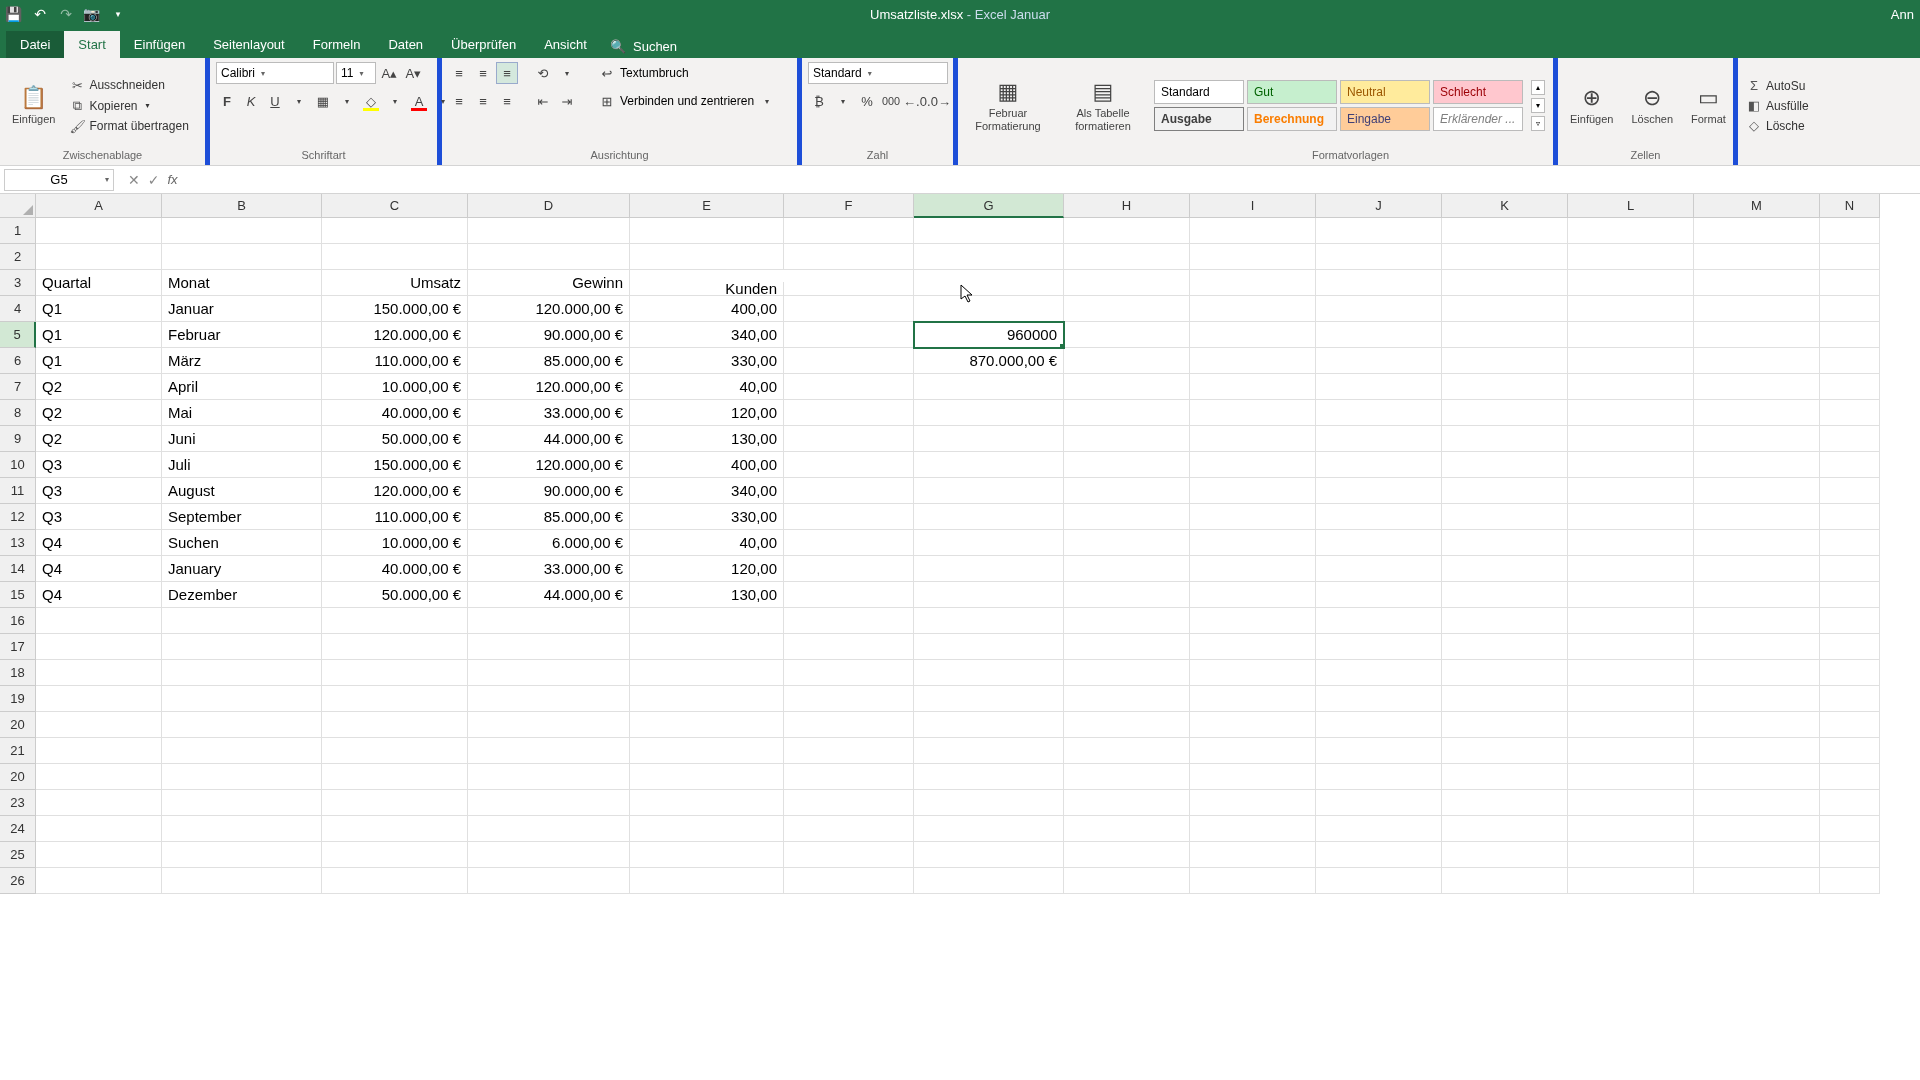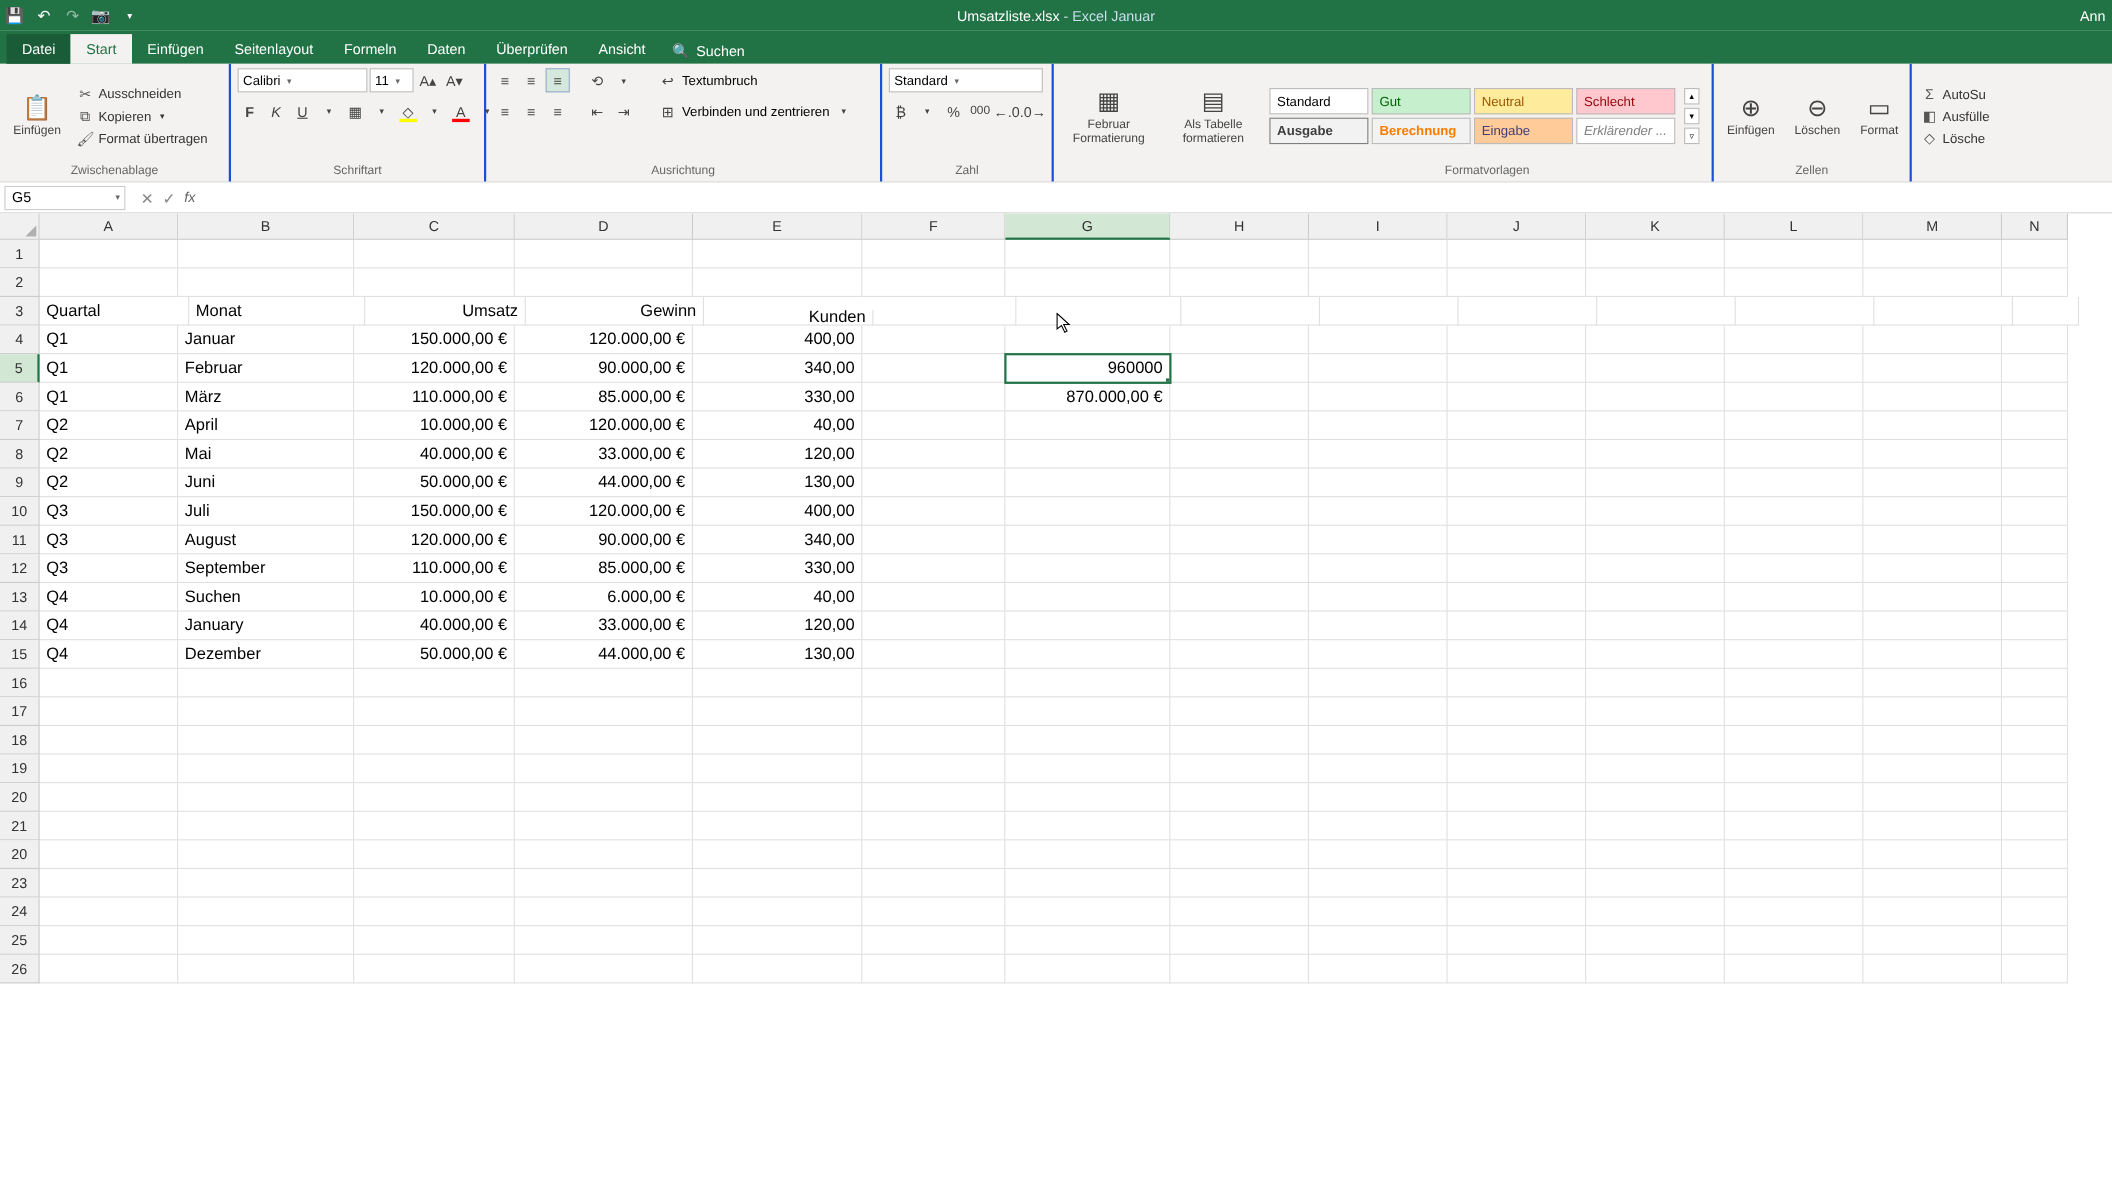--- a/index.html
+++ b/index.html
@@ -15,21 +15,21 @@
 
 .tabs { height: 30px; background: #217346; display: flex; align-items: flex-end; padding-left: 6px; }
 .tab { padding: 6px 14px; font-size: 13px; color: #fff; cursor: pointer; }
 .tab.file { background:#1a5c38; color:#fff; }
 .tab.active { background: #f3f2f1; color:#217346; }
 .search-box { display:flex; align-items:center; gap:6px; padding:4px 10px; font-size:13px; color:#fff; }
 .search-box .mag { font-size:13px; }
 
 
 .ribbon { height: 108px; background: #f3f2f1; border-bottom: 1px solid #d4d4d4; display:flex; }
-.group { border-right: 2px solid #1d4ed8; display:flex; flex-direction:column; justify-content:space-between; padding: 4px 6px 2px; position:relative; }
+.group { border-right: 5px solid #1d4ed8; display:flex; flex-direction:column; justify-content:space-between; padding: 4px 6px 2px; position:relative; }
 .group-body { flex:1; display:flex; align-items:center; gap:6px;}
 .group-label { font-size: 11px; color:#666; text-align:center; padding-bottom:2px; position:relative;}
 .vbtn { display:flex; flex-direction:column; align-items:center; justify-content:center; gap:2px; padding:2px 6px; cursor:pointer; }
 .vbtn .ic { font-size:22px; color:#444;}
 .vbtn .lbl { font-size:11px; color:#444; text-align:center; line-height:1.1;}
 .stackcol { display:flex; flex-direction:column; gap:3px; }
 .stackrow { display:flex; align-items:center; gap:4px; font-size:12px; color:#333; cursor:pointer; padding:1px 2px;}
 .stackrow .ic { width:16px; text-align:center; font-size:13px; color:#555;}
 .minidrop { display:inline-flex; align-items:center; border:1px solid #bbb; background:#fff; height:22px; padding:0 4px; font-size:12px;}
 .minidrop .dd { font-size:8px; color:#666; margin-left:6px;}
@@ -44,21 +44,21 @@
 .style-bad { background:#ffc7ce; color:#9c0006;}
 .style-ausgabe { background:#f2f2f2; font-weight:bold; color:#3f3f3f; border:1px solid #7f7f7f;}
 .style-calc { background:#f2f2f2; color:#fa7d00; font-weight:bold;}
 .style-input { background:#ffcc99; color:#3f3f76;}
 .style-explain { font-style:italic; color:#7f7f7f;}
 .style-scroll { display:flex; flex-direction:column; justify-content:space-between; height:51px; margin-left:2px;}
 .style-scroll div { width:14px; height:15px; border:1px solid #bbb; background:#fff; font-size:8px; display:flex; align-items:center; justify-content:center; cursor:pointer;}
 
 
 .formula-bar { height: 28px; border-bottom:1px solid #d4d4d4; display:flex; align-items:center; background:#fff;}
-.namebox { width:110px; height:22px; border:1px solid #ccc; margin:0 4px; display:flex; align-items:center; padding:0 6px; font-size:13px; position:relative;}
+.namebox { width:110px; height:22px; border:1px solid #ccc; margin:0 4px; display:flex; align-items:center; padding:0 6px; font-size:13px; position:relative;justify-content:center;}
 .namebox .dd { position:absolute; right:4px; font-size:8px; color:#666;}
 .fx-btns { display:flex; align-items:center; gap:8px; padding:0 10px; color:#888; font-size:14px;}
 .fx-label { font-style:italic; font-size:13px; color:#666; margin-right:8px;}
 .formula-input { flex:1; font-size:14px; padding:2px 4px;margin-top:41px;}
 
 
 .grid-wrap { position:relative; height: calc(1080px - 28px - 30px - 108px - 28px); overflow:hidden;}
 .corner { position:absolute; left:0; top:0; width:36px; height:24px; background:#f0f0f0; border-right:1px solid #ccc; border-bottom:1px solid #ccc; z-index:3;}
 .corner::after { content:''; position:absolute; right:2px; bottom:2px; width:0; height:0; border-left:10px solid transparent; border-bottom:10px solid #b0b0b0;}
 .col-headers { position:absolute; left:36px; top:0; right:0; height:24px; display:flex; z-index:2;}
@@ -383,21 +383,21 @@
         <div class="cell r" style="width: 150px;"></div>
         <div class="cell" style="width: 126px;"></div>
         <div class="cell" style="width: 126px;"></div>
         <div class="cell" style="width: 126px;"></div>
         <div class="cell" style="width: 126px;"></div>
         <div class="cell" style="width: 126px;"></div>
         <div class="cell" style="width: 126px;"></div>
         <div class="cell" style="width: 60px;"></div>
       </div>
       <div class="row">
-        <div class="cell" style="width: 136px;">Quartal</div>
+        <div class="cell" style="width: 126px;">Quartal</div>
         <div class="cell" style="width: 160px;">Monat</div>
         <div class="cell r" style="width: 146px;">Umsatz</div>
         <div class="cell r" style="width: 162px;">Gewinn</div>
         <div class="cell r" style="width: 154px; margin-top: 12px;">Kunden</div>
         <div class="cell" style="width: 130px;"></div>
         <div class="cell r" style="width: 150px;"></div>
         <div class="cell" style="width: 126px;"></div>
         <div class="cell" style="width: 126px;"></div>
         <div class="cell" style="width: 126px;"></div>
         <div class="cell" style="width: 126px;"></div>

